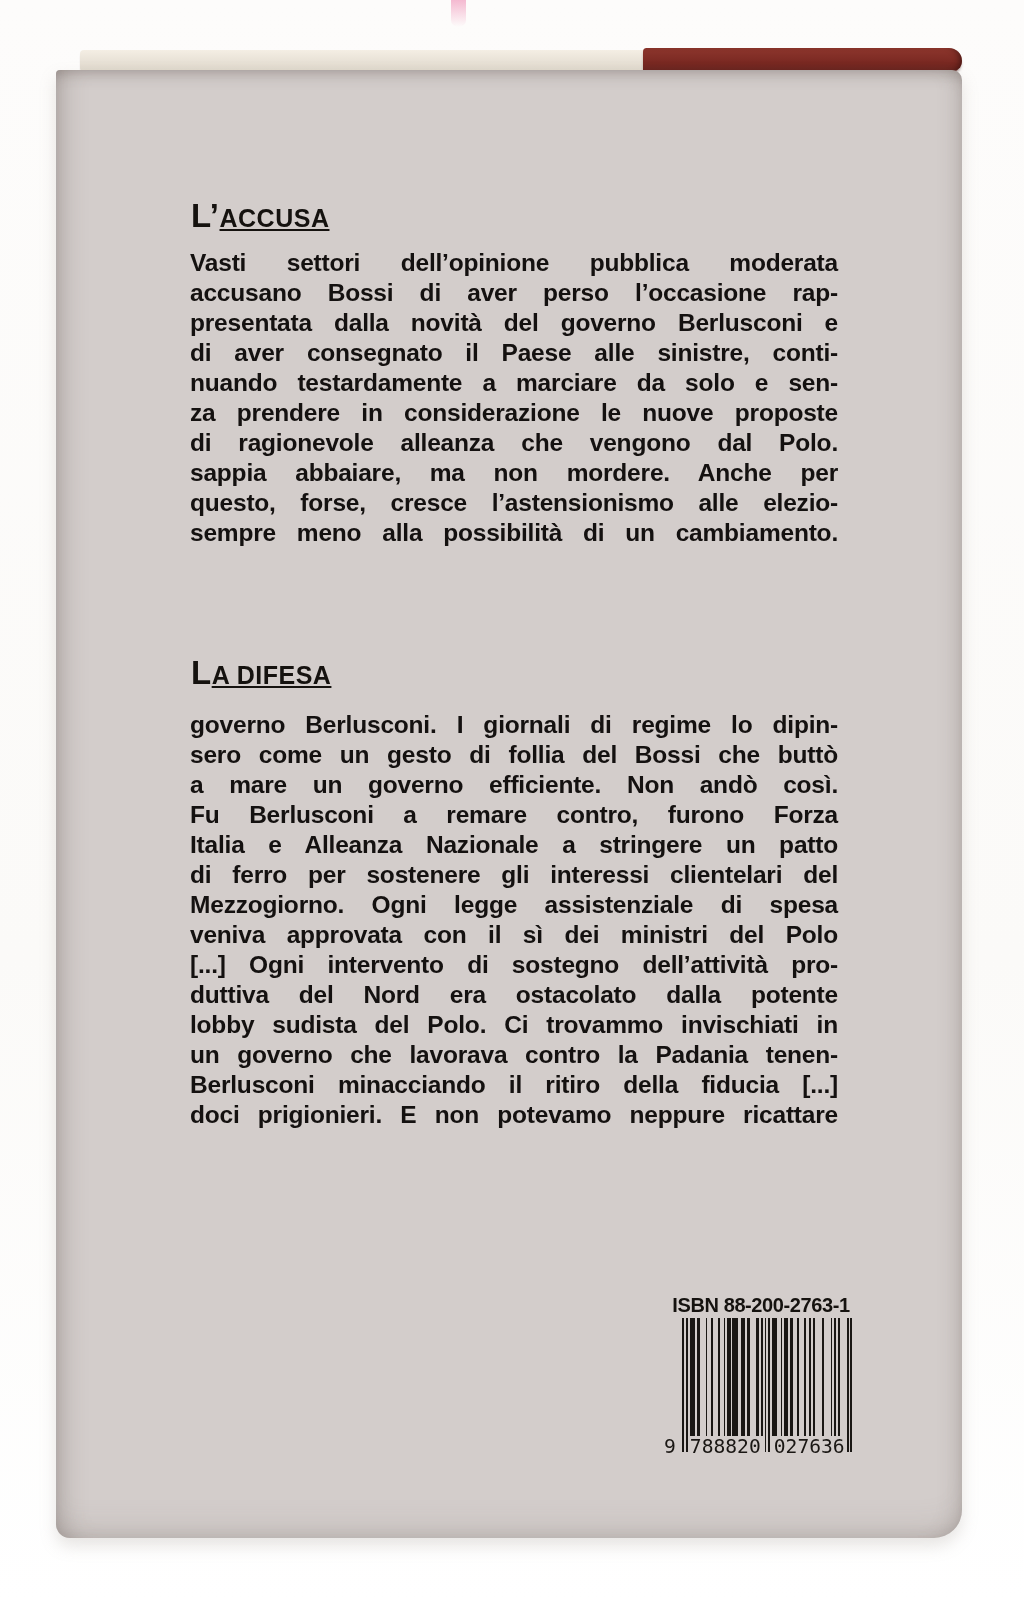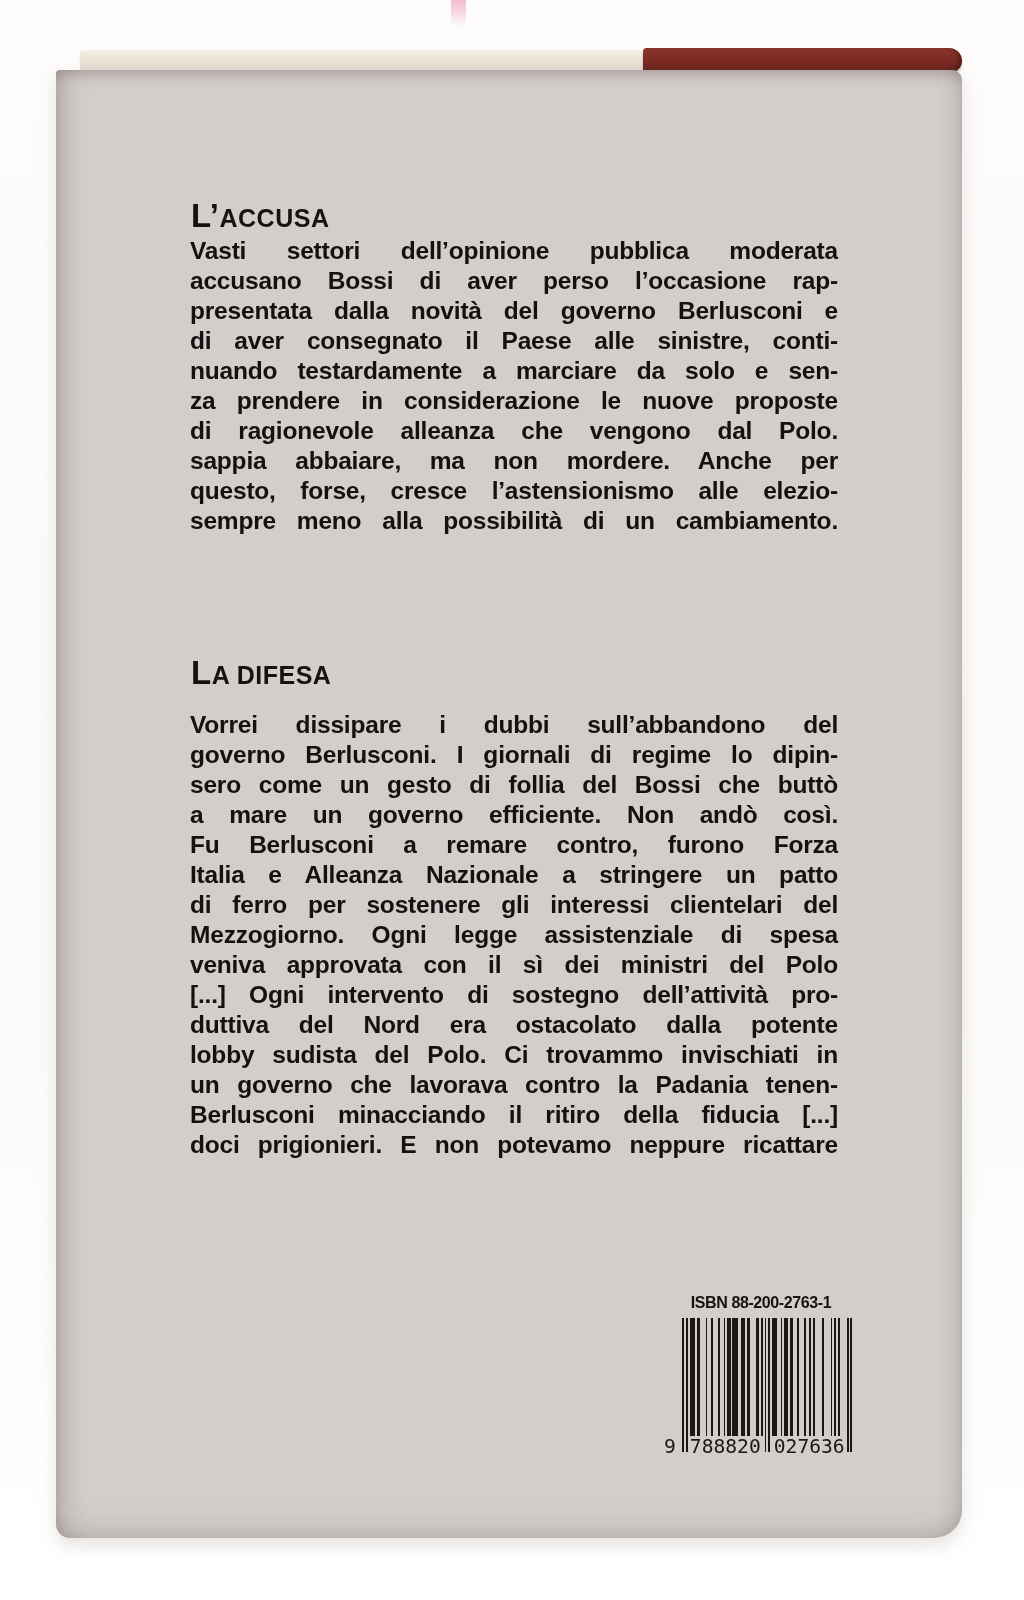--- a/index.html
+++ b/index.html
@@ -38,33 +38,33 @@
       inset -16px 0 26px -18px rgba(80,68,62,.33),
       inset 0 14px 18px -14px rgba(90,78,70,.45),
       inset 0 -26px 34px -24px rgba(130,120,112,.30),
       0 8px 16px rgba(160,150,142,.25);
   }
   .heading{
     position:absolute;margin:0;color:#15120f;font-weight:bold;letter-spacing:.5px;
     white-space:nowrap;
   }
   .h-big{font-size:33px;}
-  .h-small{font-size:25px;}
+  .h-small{font-size:25px;text-decoration:underline;}
   #h-accusa{left:191px;top:197px;}
   #h-difesa{left:191px;top:654px;}
   .para{
     position:absolute;left:190px;width:648px;color:#141110;
     font-size:24.5px;font-weight:bold;letter-spacing:-0.2px;line-height:30px;
   }
-  #p-accusa{top:236px;}
+  #p-accusa{top:248px;}
   #p-difesa{top:710px;}
   .tline{text-align:justify;text-align-last:justify;height:30px;overflow:visible;white-space:nowrap;}
   .isbn{
     position:absolute;left:661px;top:1294px;width:200px;text-align:center;
-    color:#15120f;font-size:16px;font-weight:bold;letter-spacing:-0.4px;white-space:nowrap;
+    color:#15120f;font-size:20px;font-weight:bold;letter-spacing:-0.4px;white-space:nowrap;
   }
   .barcode{position:absolute;left:661px;top:1318px;width:200px;height:136px;overflow:visible;}
 </style>
 </head>
 <body>
 
 <div class="page">
   <div class="artifact"></div>
 
   <div class="edge-pages"></div>
@@ -82,21 +82,20 @@
       <div class="tline">za prendere in considerazione le nuove proposte</div>
       <div class="tline">di ragionevole alleanza che vengono dal Polo.</div>
       <div class="tline">sappia abbaiare, ma non mordere. Anche per</div>
       <div class="tline">questo, forse, cresce l’astensionismo alle elezio-</div>
       <div class="tline">sempre meno alla possibilità di un cambiamento.</div>
     </div>
 
   <h2 class="heading" id="h-difesa"><span class="h-big">L</span><span class="h-small">A DIFESA</span></h2>
 
   <div class="para" id="p-difesa">
-      <div class="tline">Vorrei dissipare i dubbi sull’abbandono del</div>
       <div class="tline">governo Berlusconi. I giornali di regime lo dipin-</div>
       <div class="tline">sero come un gesto di follia del Bossi che buttò</div>
       <div class="tline">a mare un governo efficiente. Non andò così.</div>
       <div class="tline">Fu Berlusconi a remare contro, furono Forza</div>
       <div class="tline">Italia e Alleanza Nazionale a stringere un patto</div>
       <div class="tline">di ferro per sostenere gli interessi clientelari del</div>
       <div class="tline">Mezzogiorno. Ogni legge assistenziale di spesa</div>
       <div class="tline">veniva approvata con il sì dei ministri del Polo</div>
       <div class="tline">[...] Ogni intervento di sostegno dell’attività pro-</div>
       <div class="tline">duttiva del Nord era ostacolato dalla potente</div>

